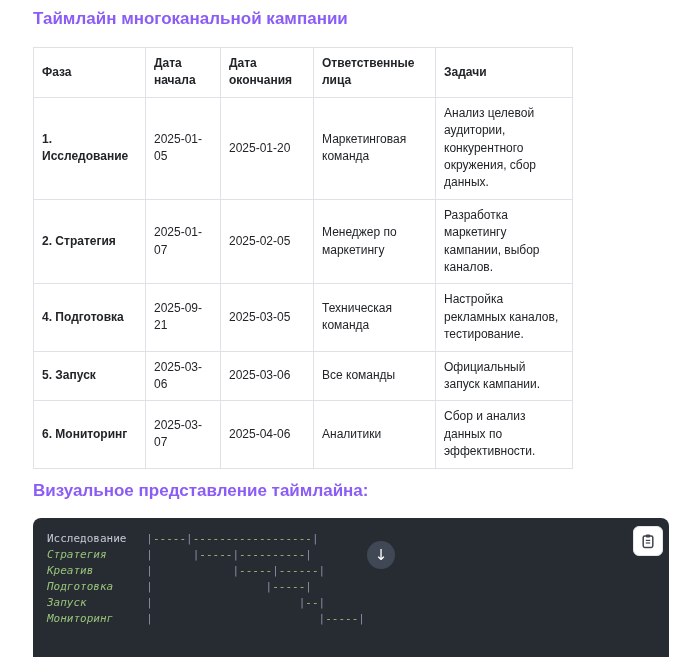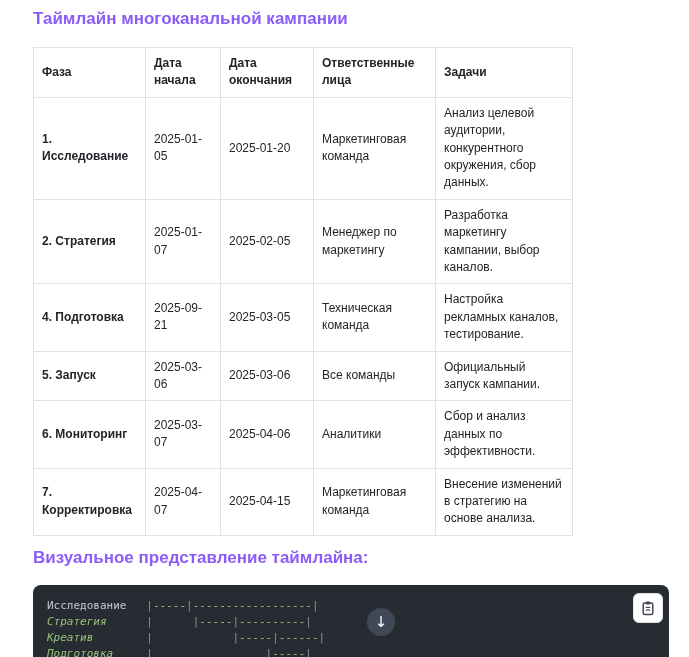--- a/index.html
+++ b/index.html
@@ -145,27 +145,20 @@
           <td>Все команды</td>
           <td>Официальный запуск кампании.</td>
         </tr>
         <tr>
           <td class="cell-phase">6. Мониторинг</td>
           <td>2025-03-07</td>
           <td>2025-04-06</td>
           <td>Аналитики</td>
           <td>Сбор и анализ данных по эффективности.</td>
         </tr>
-        <tr>
-          <td class="cell-phase">7. Корректировка</td>
-          <td>2025-04-07</td>
-          <td>2025-04-15</td>
-          <td>Маркетинговая команда</td>
-          <td>Внесение изменений в стратегию на основе анализа.</td>
-        </tr>
       </tbody>
   </table>
 
   <div class="section-title title-mid">Визуальное представление таймлайна:</div>
 
   <div class="code-panel">
     <pre class="code-pre"><span><span class="tok-plain">Исследование</span><span>   </span><span class="tok-pipe">|</span><span class="tok-dash">-----</span><span class="tok-pipe">|</span><span class="tok-dash">------------------</span><span class="tok-pipe">|</span>
 </span><span><span class="tok-green">Стратегия</span><span>      </span><span class="tok-pipe">|</span><span>      </span><span class="tok-pipe">|</span><span class="tok-dash">-----</span><span class="tok-pipe">|</span><span class="tok-dash">----------</span><span class="tok-pipe">|</span>
 </span><span><span class="tok-green">Креатив</span><span>        </span><span class="tok-pipe">|</span><span>            </span><span class="tok-pipe">|</span><span class="tok-dash">-----</span><span class="tok-pipe">|</span><span class="tok-dash">------</span><span class="tok-pipe">|</span>
 </span><span><span class="tok-green">Подготовка</span><span>     </span><span class="tok-pipe">|</span><span>                 </span><span class="tok-pipe">|</span><span class="tok-dash">-----</span><span class="tok-pipe">|</span>

